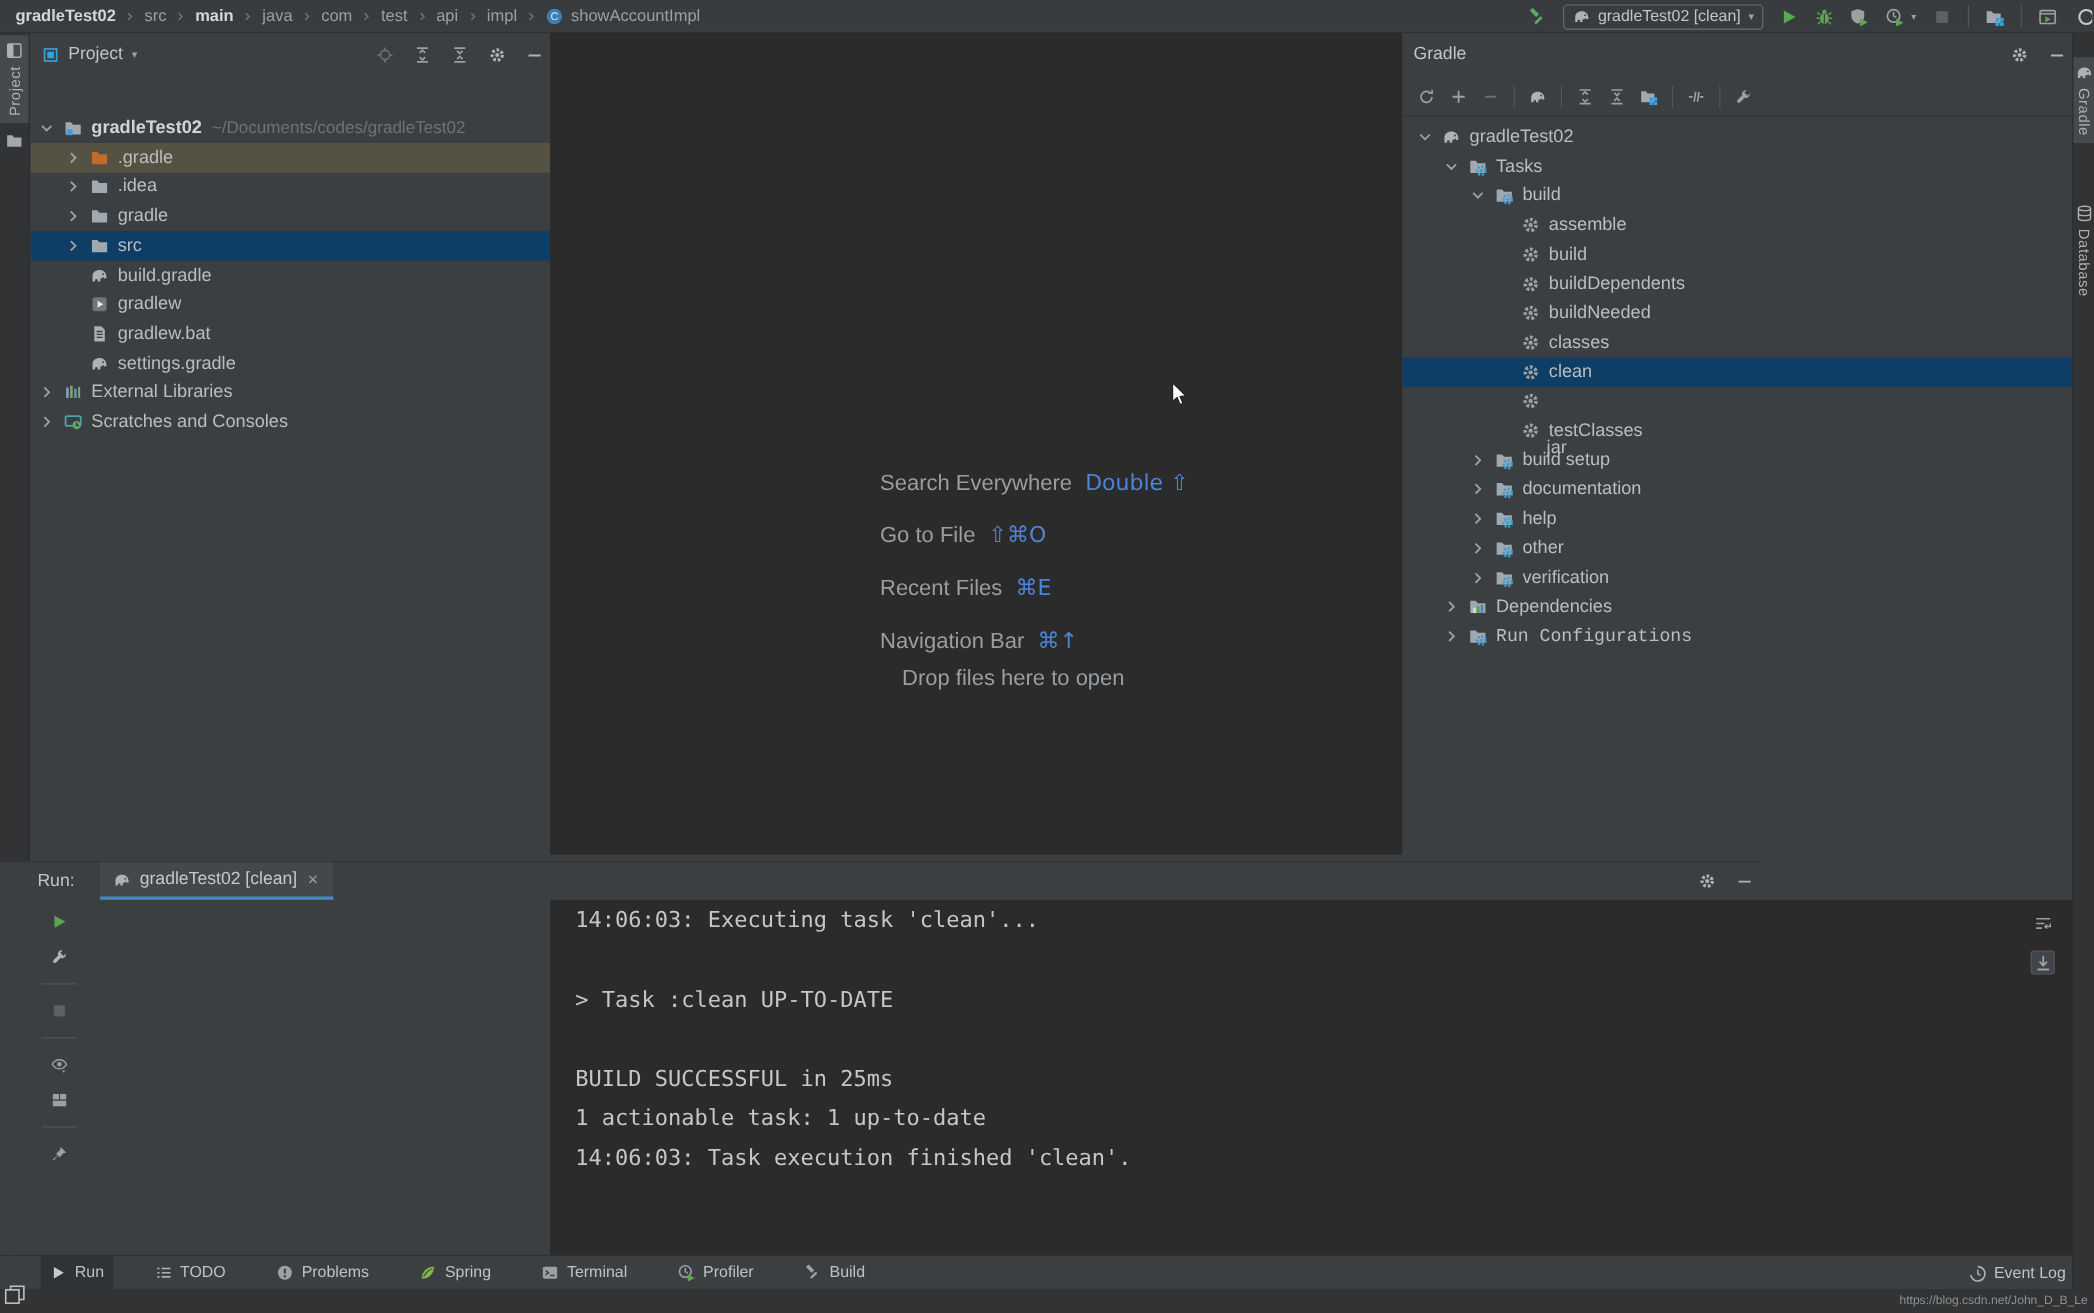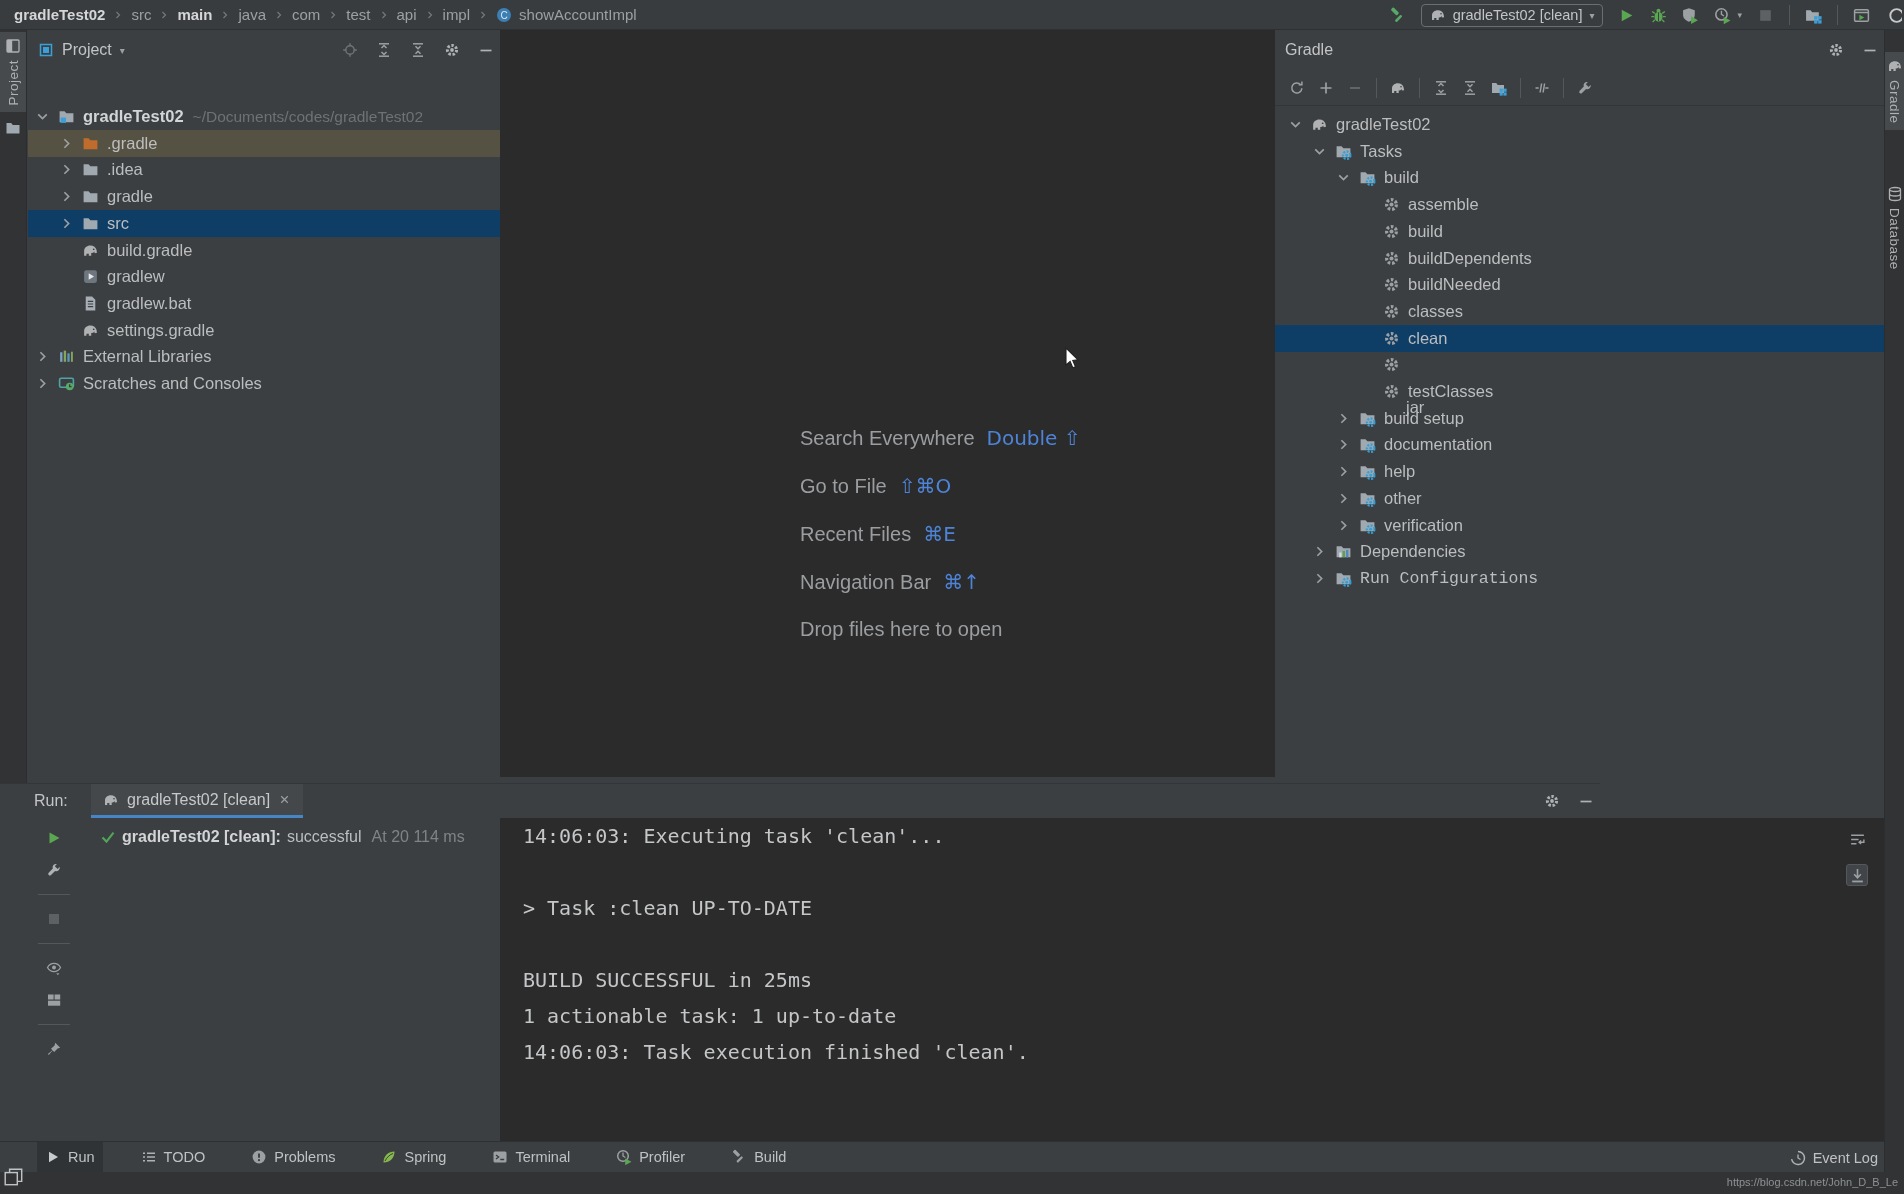--- a/index.html
+++ b/index.html
@@ -451,21 +451,21 @@
         </div>
       </div>
   </div>
 
   <div id="editor" class="abs">
     <div id="editor-hints">
         <div class="hint-line" style="top: 396px;"><span>Search Everywhere</span><span class="keys">Double ⇧</span></div>
         <div class="hint-line" style="top: 444px;"><span>Go to File</span><span class="keys">⇧⌘O</span></div>
         <div class="hint-line" style="top: 492px;"><span>Recent Files</span><span class="keys">⌘E</span></div>
         <div class="hint-line" style="top: 540px;"><span>Navigation Bar</span><span class="keys">⌘↑</span></div>
-        <div class="hint-line" style="top: 588px;">Drop files here to open</div>
+        <div class="hint-line" style="top: 576px; margin-left: 20px;">Drop files here to open</div>
       </div>
   </div>
 
   <div id="gradle-panel" class="abs">
     <div id="gradle-header" class="panel-header">
       <span>Gradle</span>
     </div>
     <div class="header-icons" id="gradle-header-icons">
         <span class="icon icon16">
           <svg viewBox="0 0 16 16">
@@ -849,32 +849,20 @@
             <rect x="2" y="8.7" width="12.2" height="5"></rect>
           </svg>
         </span>
         <span class="vtool-sep"></span>
         <span class="icon icon16">
           <svg viewBox="0 0 16 16">
             <path d="M9.2 1.8l5 5-2.6.6L8.2 11 6.6 9.4 2.8 14l-.9-.9L6.5 9.3 5 7.8l3.6-3.4z" fill="#9DA0A3"></path>
           </svg>
         </span>
       </div>
-    <div id="test-pane">
-      <div id="test-row">
-        <span class="icon icon16" id="test-check">
-            <svg viewBox="0 0 16 16">
-              <path d="M2.5 8.6l4 4 7-9" fill="none" stroke="#4FA65A" stroke-width="2.1"></path>
-            </svg>
-          </span>
-        <span class="b">gradleTest02 [clean]:</span>
-        <span class="n">successful</span>
-        <span class="t">At 20 114 ms</span>
-      </div>
-    </div>
     <div id="console">
       <div id="console-lines">
           <div class="console-line" style="top: 0px;">14:06:03: Executing task 'clean'...</div>
           <div class="console-line" style="top: 36px;"></div>
           <div class="console-line" style="top: 72px;">&gt; Task :clean UP-TO-DATE</div>
           <div class="console-line" style="top: 108px;"></div>
           <div class="console-line" style="top: 144px;">BUILD SUCCESSFUL in 25ms</div>
           <div class="console-line" style="top: 180px;">1 actionable task: 1 up-to-date</div>
           <div class="console-line" style="top: 216px;">14:06:03: Task execution finished 'clean'.</div>
         </div>

